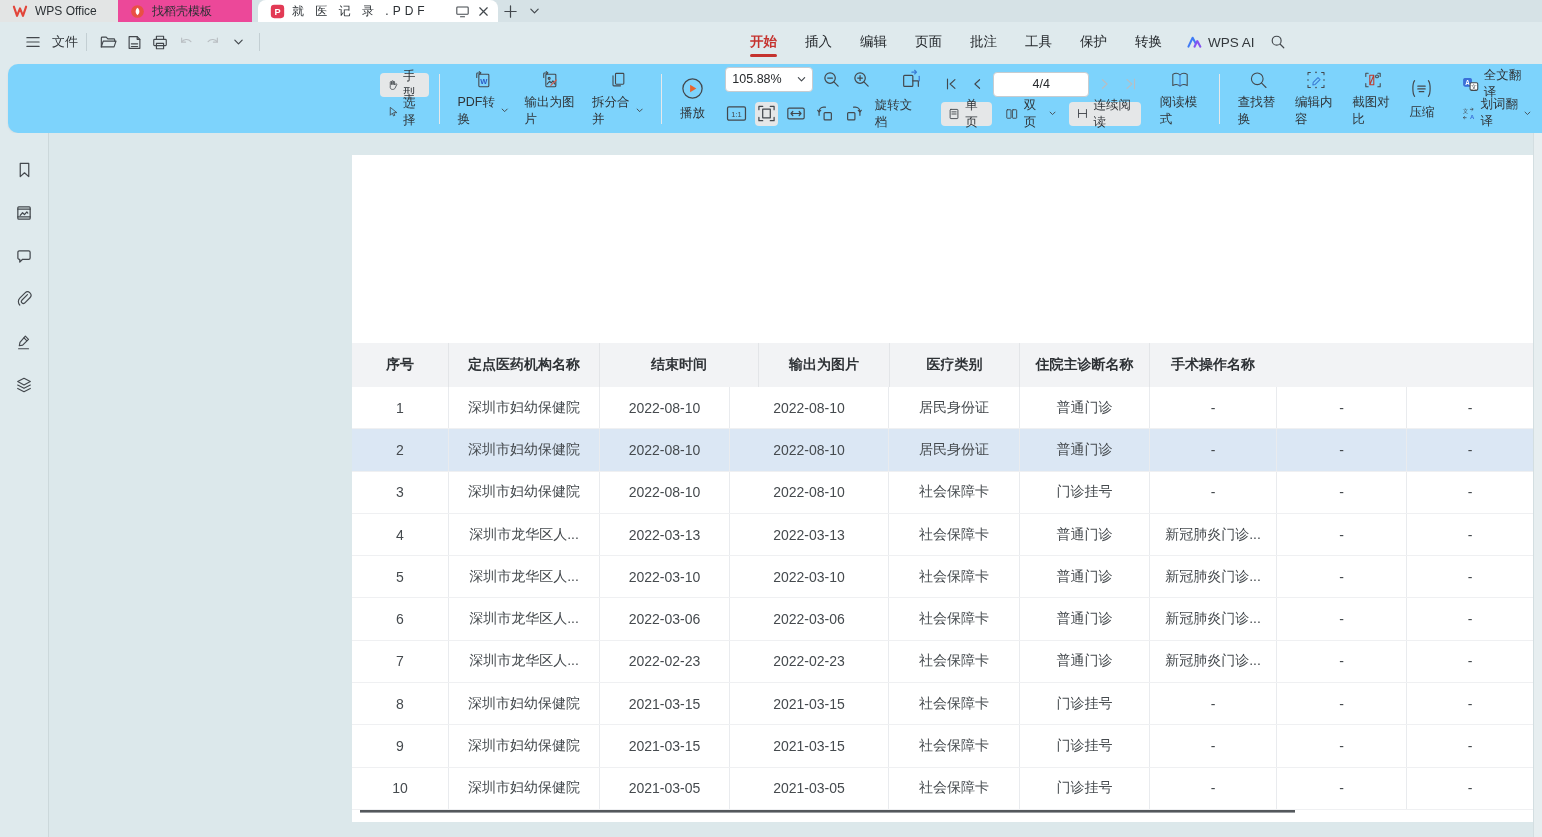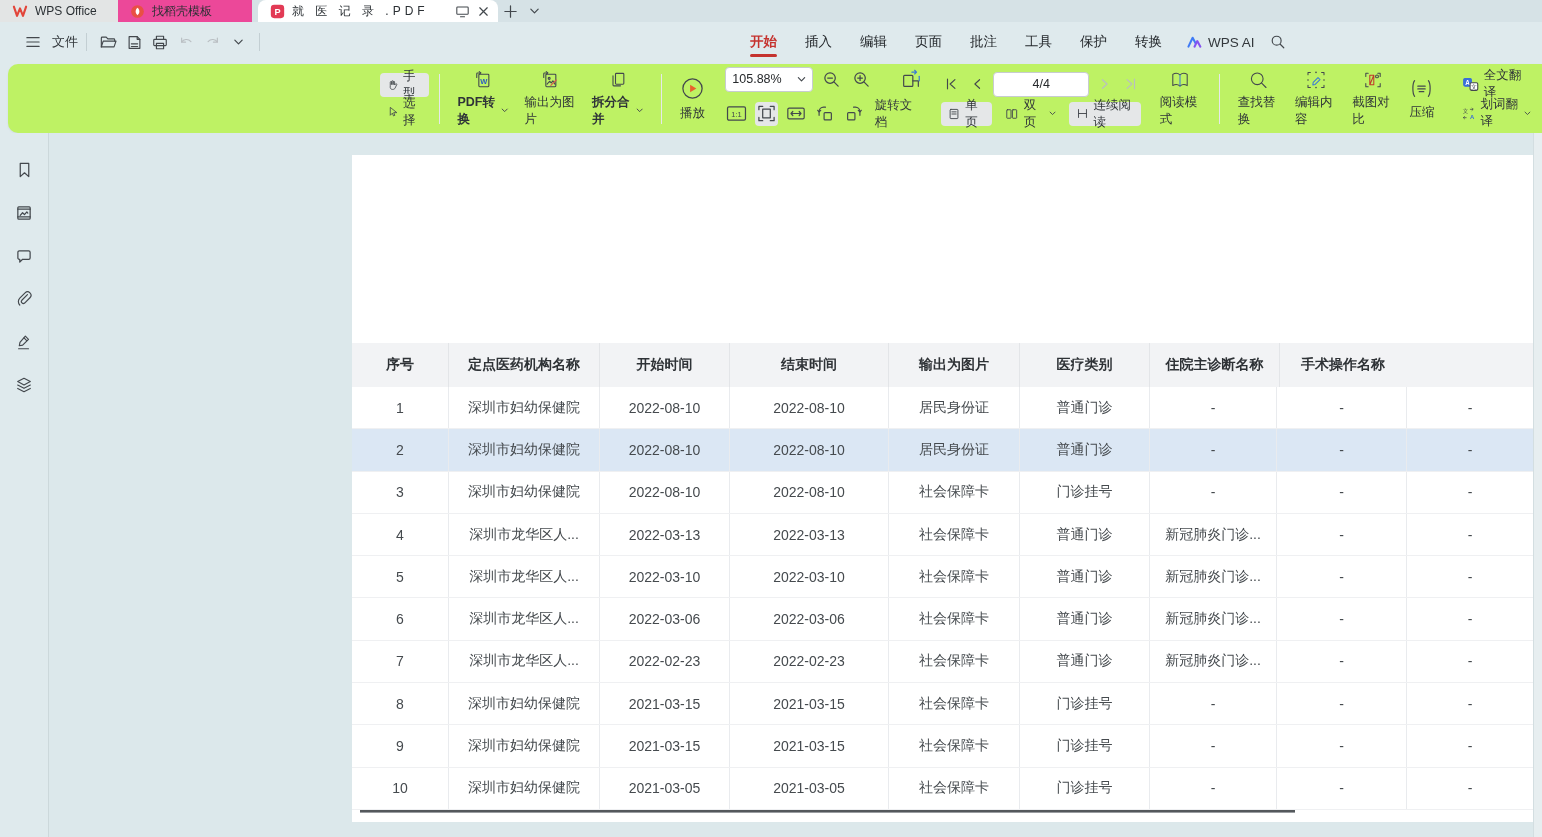--- a/index.html
+++ b/index.html
@@ -23,30 +23,30 @@
   .mb-divider { width:1px; height:18px; background:#c3cfd3; margin:0 8px; }
   .mb-icon { width:26px; height:24px; display:flex; align-items:center; justify-content:center; border-radius:4px; }
   .menus { position:absolute; left:736px; display:flex; align-items:center; gap:0; }
   .menu-item { font-size:13.5px; padding:0 14px; height:34px; display:flex; align-items:center; position:relative; color:#23272b; }
   .menu-item.active { color:#c5332f; font-weight:bold; }
   .menu-item.active::after { content:""; position:absolute; left:14px; right:14px; bottom:2px; height:3px; background:#c5332f; border-radius:2px; }
   .wps-ai { display:flex; align-items:center; gap:5px; font-size:13.5px; padding:0 10px; }
 
   
   .toolbar { position:absolute; left:8px; top:64px; width:1534px; height:69px;
-             background:#bef264; border-radius:10px 0 0 10px; box-shadow:0 1px 2px rgba(60,80,90,.08);
+             background:#7dd3fc; border-radius:10px 0 0 10px; box-shadow:0 1px 2px rgba(60,80,90,.08);
              display:flex; align-items:flex-start; }
   .tb-content { display:flex; align-items:center; height:100%; padding-left:372px; }
   .tb-divider { width:1px; height:50px; background:#e6e8ea; margin:0 10px; }
   .stack2 { display:flex; flex-direction:column; gap:3px; }
   .sm-btn { display:flex; align-items:center; gap:5px; font-size:12.5px; padding:2px 7px; border-radius:4px; height:24px; color:#2f3438; }
   .sm-btn.hl { background:#e5e7e8; }
   .big-btn { display:flex; flex-direction:column; align-items:center; justify-content:center; gap:4px;
              font-size:12.5px; color:#2f3438; padding:0 8px; height:58px; border-radius:5px; }
-  .big-btn .lbl-row { display:flex; align-items:center; gap:3px;font-weight:bold; }
+  .big-btn .lbl-row { display:flex; align-items:center; gap:3px; }
   .cluster { display:flex; flex-direction:column; gap:5px; margin:0 4px; }
   .cl-row { display:flex; align-items:center; gap:6px; }
   .tool-ic { width:24px; height:24px; display:flex; align-items:center; justify-content:center; border-radius:4px; }
   .tool-ic.hl { background:#e5e7e8; }
   .zoombox { width:88px; height:25px; border:1px solid #c7ccd0; border-radius:4px; display:flex; align-items:center;
              font-size:12.5px; padding:0 6px; justify-content:space-between; background:#fff; color:#26292c; }
   .pagebox { width:96px; height:25px; border:1px solid #c7ccd0; border-radius:4px; display:flex; align-items:center; justify-content:center;
              font-size:12.5px; background:#fff; color:#26292c; }
   .nav-ic { width:20px; height:22px; display:flex; align-items:center; justify-content:center; }
   .gray .ic { stroke:#b9bec2; }
@@ -510,21 +510,20 @@
           <path d="M3 13.8 L10 17.5 L17 13.8"></path>
         </svg>
     </div>
   </div>
 
   <div class="page">
     <div class="pdf-table">
       <div class="tr head">
           <div class="th" style="width: 97px;">序号</div>
           <div class="th" style="width: 151px;">定点医药机构名称</div>
-          <div class="th" style="width: 130px;">开始时间</div>
           <div class="th" style="width: 159px; font-family: Liberation Mono, monospace;">结束时间</div>
           <div class="th" style="width: 131px;">输出为图片</div>
           <div class="th" style="width: 130px;">医疗类别</div>
           <div class="th" style="width: 130px;">住院主诊断名称</div>
           <div class="th" style="width: 126px;">手术操作名称</div>
         </div>
       <div id="tbody">
           <div class="tr">
             <div class="td" style="width: 97px;">1</div>
             <div class="td" style="width: 151px;">深圳市妇幼保健院</div>

